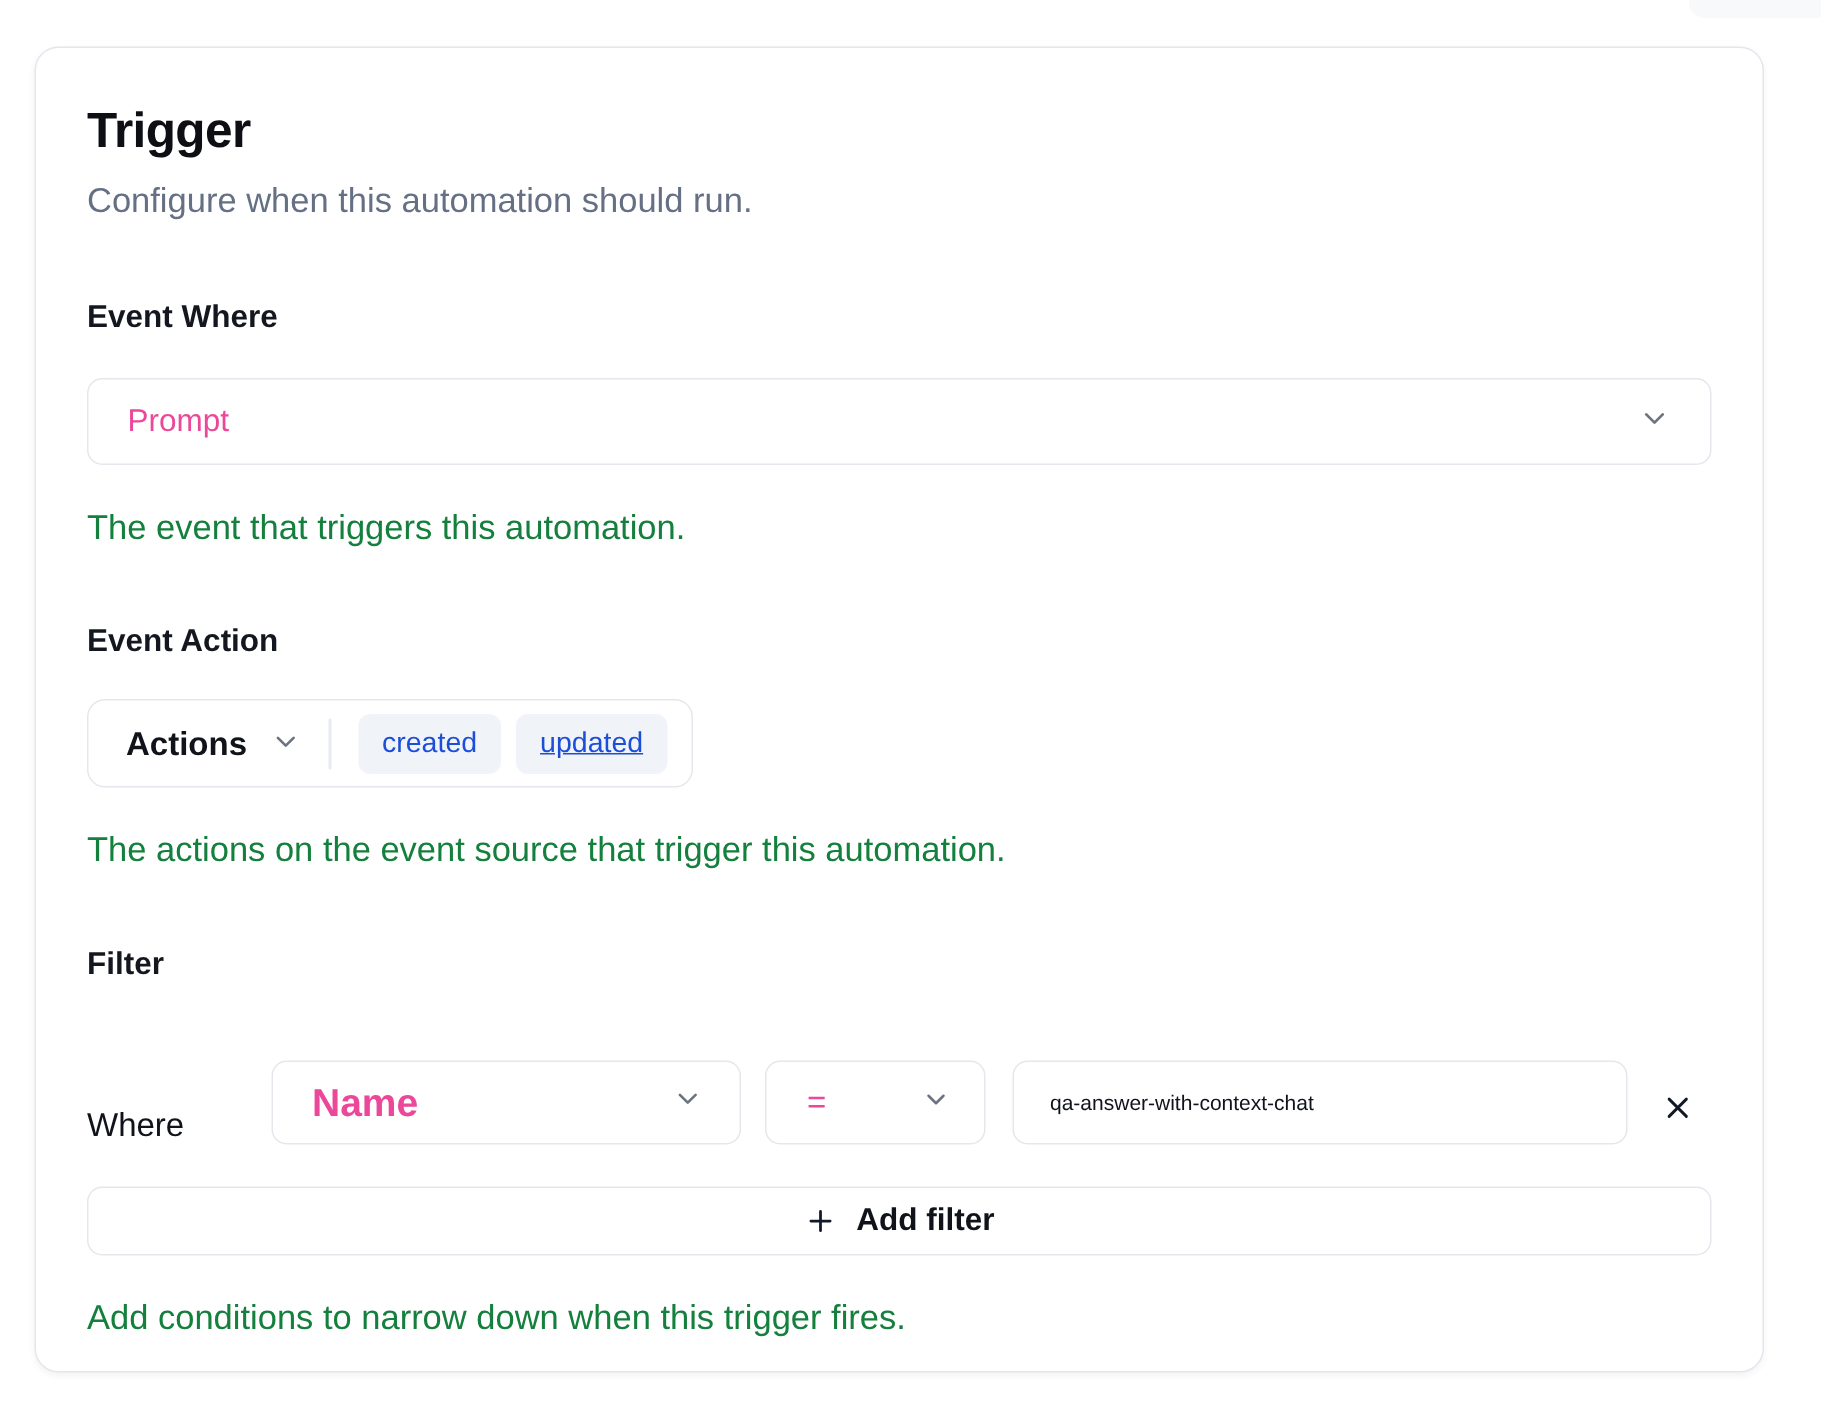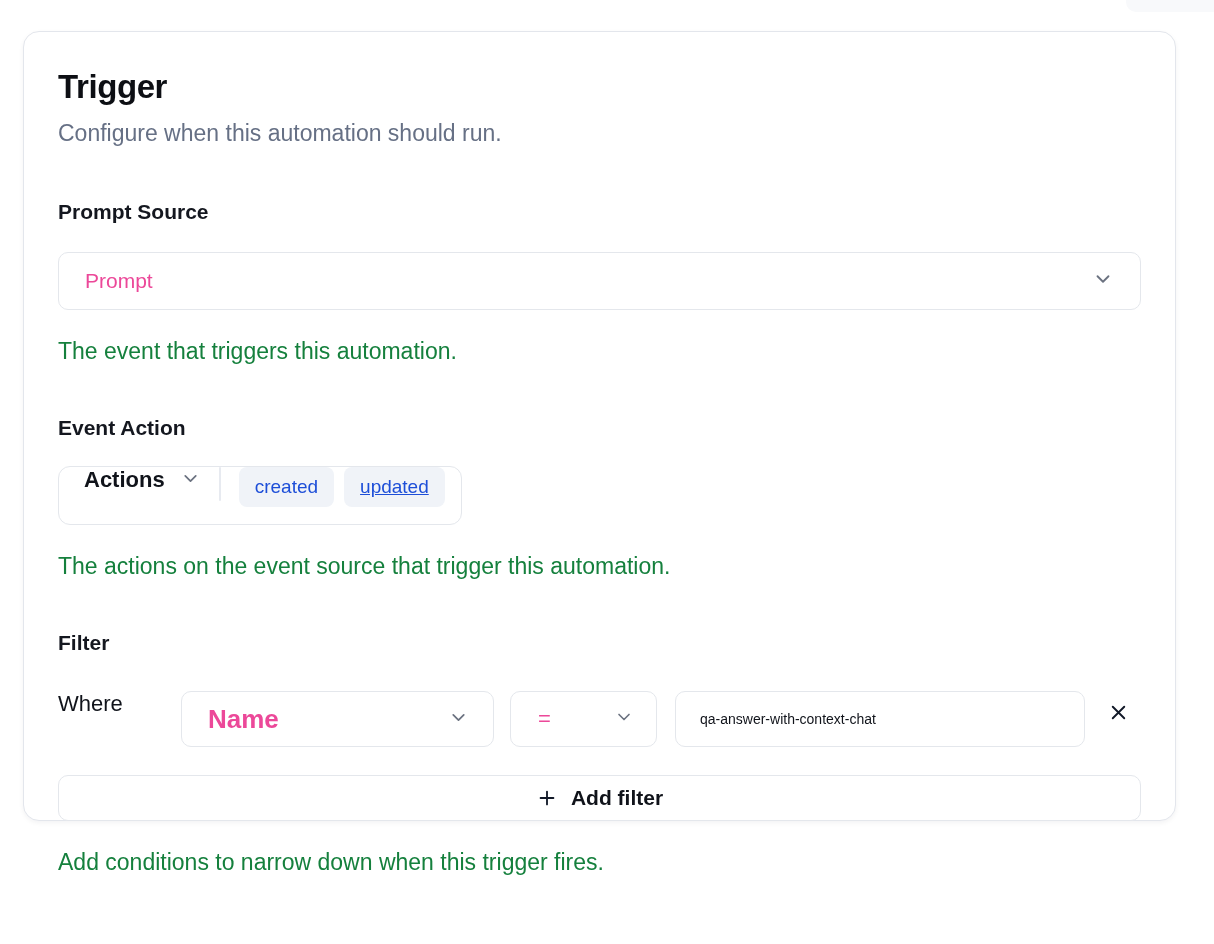--- a/index.html
+++ b/index.html
@@ -17,21 +17,21 @@
     position: absolute;
     left: 1126px; top: -16px;
     width: 96px; height: 28px;
     background: #f8f9fb;
     border-radius: 10px;
   }
 
   .card {
     position: absolute;
     left: 23px; top: 31px;
-    width: 1153px; height: 790px;
+    width: 1153px; height: 884px;
     background: #ffffff;
     border: 1px solid #e3e6ec;
     border-radius: 16px;
     box-shadow: 0 2px 5px rgba(16,24,40,0.05);
     padding: 34px 34px 0 34px;
   }
 
   .card-title {
     margin: 0;
     font-size: 33px;
@@ -80,21 +80,21 @@
     padding: 0 26px;
   }
   .select-value {
     font-size: 21px;
     color: #ec4899;
   }
   .chev { flex: none; display: block; }
 
   .actions-bar {
     display: inline-flex;
-    align-items: flex-start;
+    align-items: center;
     margin-top: 24px;
     height: 59px;
     border: 1px solid #e4e7ec;
     border-radius: 12px;
     padding: 0 16px 0 25px;
     background: #ffffff;
   }
   .actions-trigger {
     display: flex;
     align-items: center;
@@ -122,22 +122,22 @@
     border-radius: 8px;
     padding: 9px 16px;
     font-size: 19px;
     line-height: 22px;
     color: #1d4ed8;
   }
   .tag + .tag { margin-left: 10px; text-decoration: underline; }
 
   .filter-row {
     display: flex;
-    align-items: flex-start;
-    margin-top: 34px;
+    align-items: flex-end;
+    margin-top: 50px;
     height: 56px;
   }
   .where-label {
     flex: none;
     width: 123px;
     font-size: 22px;
     color: #10131a;
   }
   .select-sm { height: 56px; }
   .field-select {
@@ -205,21 +205,21 @@
 <body>
 
 <div class="top-artifact"></div>
 
 <section class="card">
 
   <h1 class="card-title">Trigger</h1>
   <p class="card-subtitle">Configure when this automation should run.</p>
 
   
-  <div class="field-label mt-sec1">Prompt Source</div>
+  <div class="field-label mt-sec1">Event Where</div>
   <div class="select select-lg">
     <span class="select-value">Prompt</span>
     <span class="chev">
       <svg width="22" height="22" viewBox="0 0 24 24" fill="none" stroke="#6b7280" stroke-width="2" stroke-linecap="round" stroke-linejoin="round">
           <path d="M6 9l6 6 6-6"></path>
         </svg>
     </span>
   </div>
   <p class="helper">The event that triggers this automation.</p>
 

